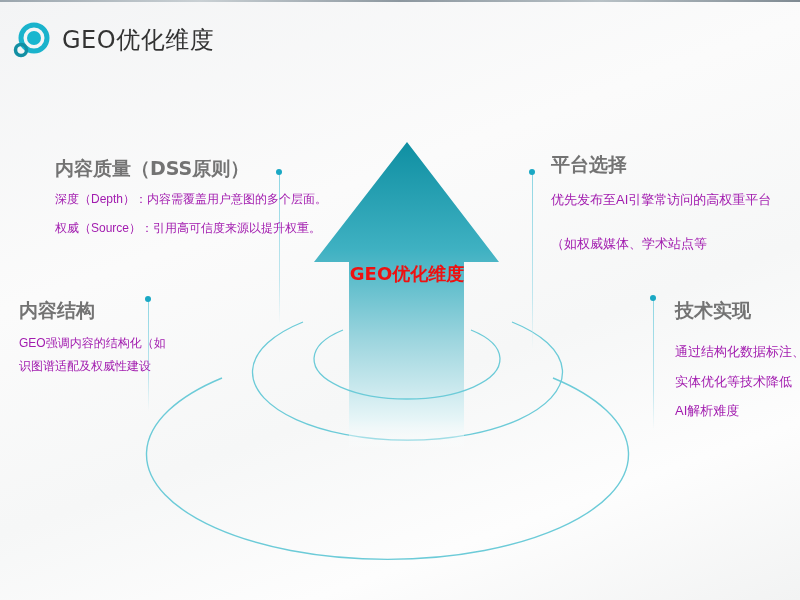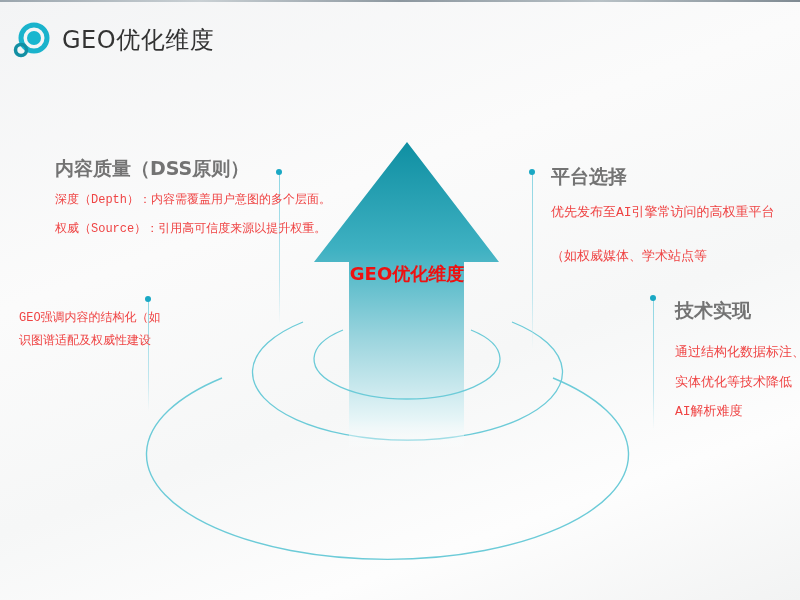--- a/index.html
+++ b/index.html
@@ -7,21 +7,21 @@
     width:800px; height:600px; overflow:hidden; position:relative;
     background: linear-gradient(160deg, #f3f4f5 0%, #fbfbfb 35%, #f6f7f7 60%, #fdfdfd 80%, #f2f3f3 100%);
     font-family: "Liberation Sans", "DejaVu Sans", sans-serif;
   }
   .topline { position:absolute; left:0; top:0; width:800px; height:2px; background:linear-gradient(90deg,#9aa5ad,#c9d0d4,#8c979f,#b8c1c6,#7f8a92); }
   .header { position:absolute; left:12px; top:20px; height:40px; display:flex; align-items:center; }
   .logo { position:relative; width:40px; height:40px; }
   .page-title { margin-left:10px; font-size:24px; color:#333; font-family:"DejaVu Sans", sans-serif; letter-spacing:0.5px; }
   .section { position:absolute; }
   .sec-title { color:#737373; font-weight:bold; font-size:19px; font-family:"DejaVu Sans", sans-serif; }
-  .sec-line { color:#ef4444; font-size:12px; font-family:Liberation Mono, monospace; white-space:nowrap; }
+  .sec-line { color:#a21caf; font-size:12px; font-family:Liberation Sans, sans-serif; white-space:nowrap; }
   .connector { position:absolute; width:1px; background:linear-gradient(180deg,#8ed6e3 0%, #bfe6ee 70%, rgba(200,235,242,0) 100%); }
   .dot { position:absolute; width:6px; height:6px; border-radius:50%; background:#1aa8c4; }
   svg.diagram { position:absolute; left:0; top:0; }
   .arrow-label { position:absolute; left:345px; top:262px; width:124px; text-align:center; color:#ee1111; font-weight:bold; font-size:18px; font-family:"DejaVu Sans", sans-serif; }
 </style>
 </head>
 <body>
 
 <div class="topline"></div>
 
@@ -76,25 +76,26 @@
 <div class="connector" style="left:653px; top:300px; height:130px;"></div>
 <div class="dot" style="left:650px; top:295px;"></div>
 
 <div class="section" style="left:55px; top:156px;">
   <div class="sec-title">内容质量（DSS原则）</div>
   <div class="sec-line" style="margin-top:9px;">深度（Depth）：内容需覆盖用户意图的多个层面。</div>
   <div class="sec-line" style="margin-top:12px;">权威（Source）：引用高可信度来源以提升权重。</div>
 </div>
 
 <div class="section" style="left:19px; top:298px;">
+  <div class="sec-title">内容结构</div>
   <div class="sec-line" style="margin-top:11px;">GEO强调内容的结构化（如</div>
   <div class="sec-line" style="margin-top:6px;">识图谱适配及权威性建设</div>
 </div>
 
-<div class="section" style="left:551px; top:164px;">
+<div class="section" style="left:551px; top:152px;">
   <div class="sec-title">平台选择</div>
   <div class="sec-line" style="margin-top:13px; font-size:13px;">优先发布至AI引擎常访问的高权重平台</div>
   <div class="sec-line" style="margin-top:26px; font-size:13px;">（如权威媒体、学术站点等</div>
 </div>
 
 <div class="section" style="left:675px; top:298px;">
   <div class="sec-title">技术实现</div>
   <div class="sec-line" style="margin-top:19px; font-size:13px;">通过结构化数据标注、</div>
   <div class="sec-line" style="margin-top:12px; font-size:13px;">实体优化等技术降低</div>
   <div class="sec-line" style="margin-top:11px; font-size:13px;">AI解析难度</div>

